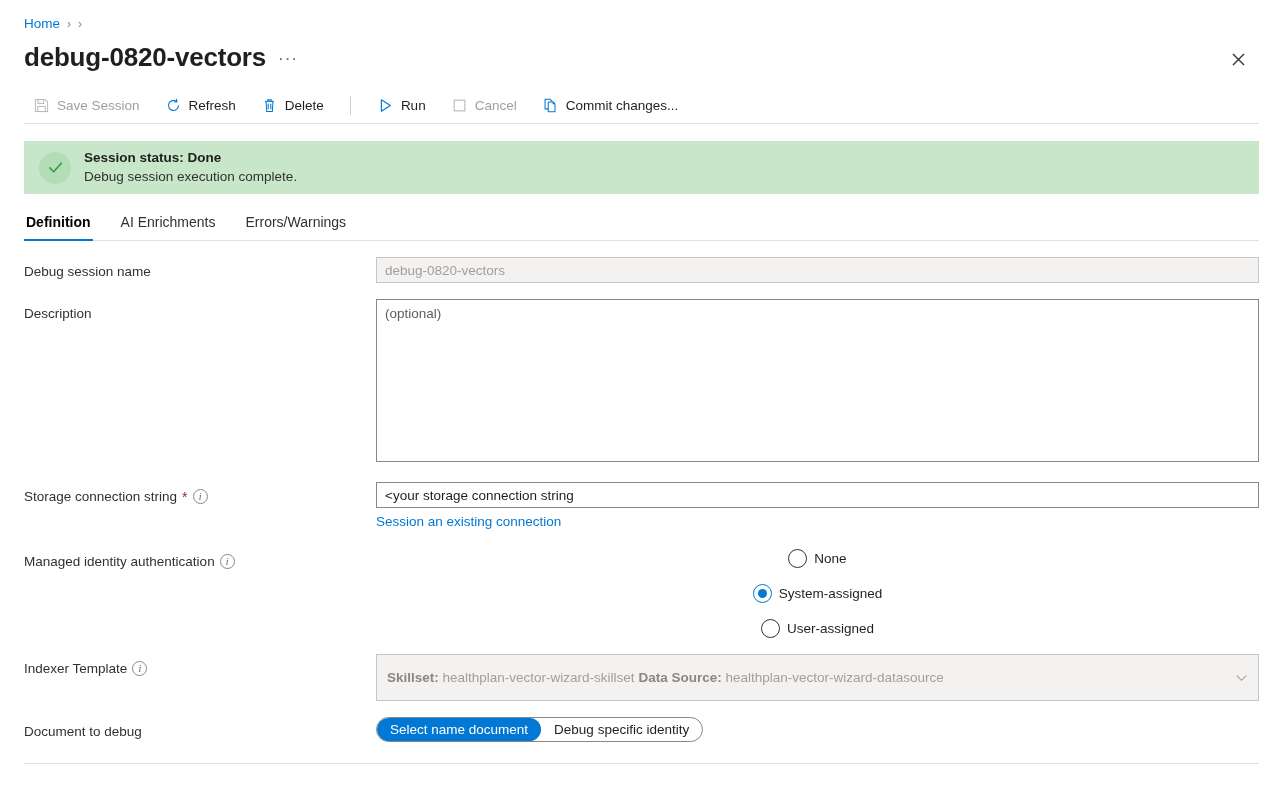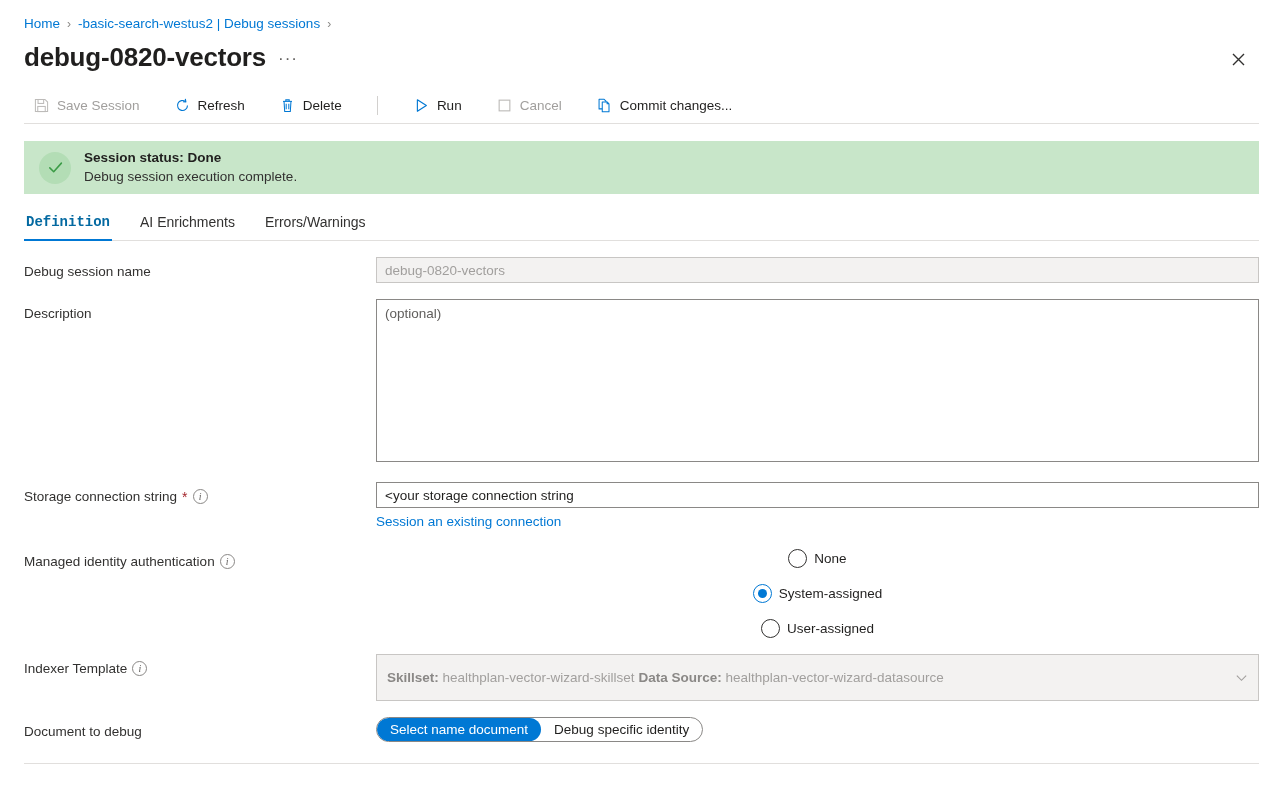--- a/index.html
+++ b/index.html
@@ -85,21 +85,21 @@
     align-items: center;
     justify-content: center;
     cursor: pointer;
     color: #323130;
   }
 
   
   .toolbar {
     display: flex;
     align-items: center;
-    gap: 16px;
+    gap: 7px;
     margin: 14px 16px 0 24px;
     height: 36px;
     border-bottom: 1px solid #e1dfdd;
     padding-bottom: 0;
   }
   .tb-btn {
     display: flex;
     align-items: center;
     gap: 7px;
     height: 32px;
@@ -177,22 +177,21 @@
     font-size: 14px;
     color: #323130;
     padding: 0 2px 8px 2px;
     cursor: pointer;
     position: relative;
     line-height: 19px;
     white-space: nowrap;
   }
   .tab.active {
     font-weight: 600;
-    color: #0369a1;
-    font-family: Liberation Mono, monospace;
+    color: #000000;
   }
   .tab.active::after {
     content: "";
     position: absolute;
     left: 0; right: 0; bottom: -1px;
     height: 2px;
     background: #0078d4;
   }
 
   
@@ -379,21 +378,20 @@
   }
 </style>
 </head>
 <body>
 
 <div class="blade">
 
   <div class="breadcrumb">
     <span class="crumb-link">Home</span>
     <span class="crumb-sep">›</span>
-    <span class="crumb-link">-basic-search-westus2 | Debug sessions</span>
     <span class="crumb-sep">›</span>
   </div>
 
   <div class="title-row">
     <h1 class="title">debug-0820-vectors</h1>
     <span class="title-ellipsis">···</span>
   </div>
 
   <div class="close-x">
     <svg width="13" height="13" viewBox="0 0 13 13">

